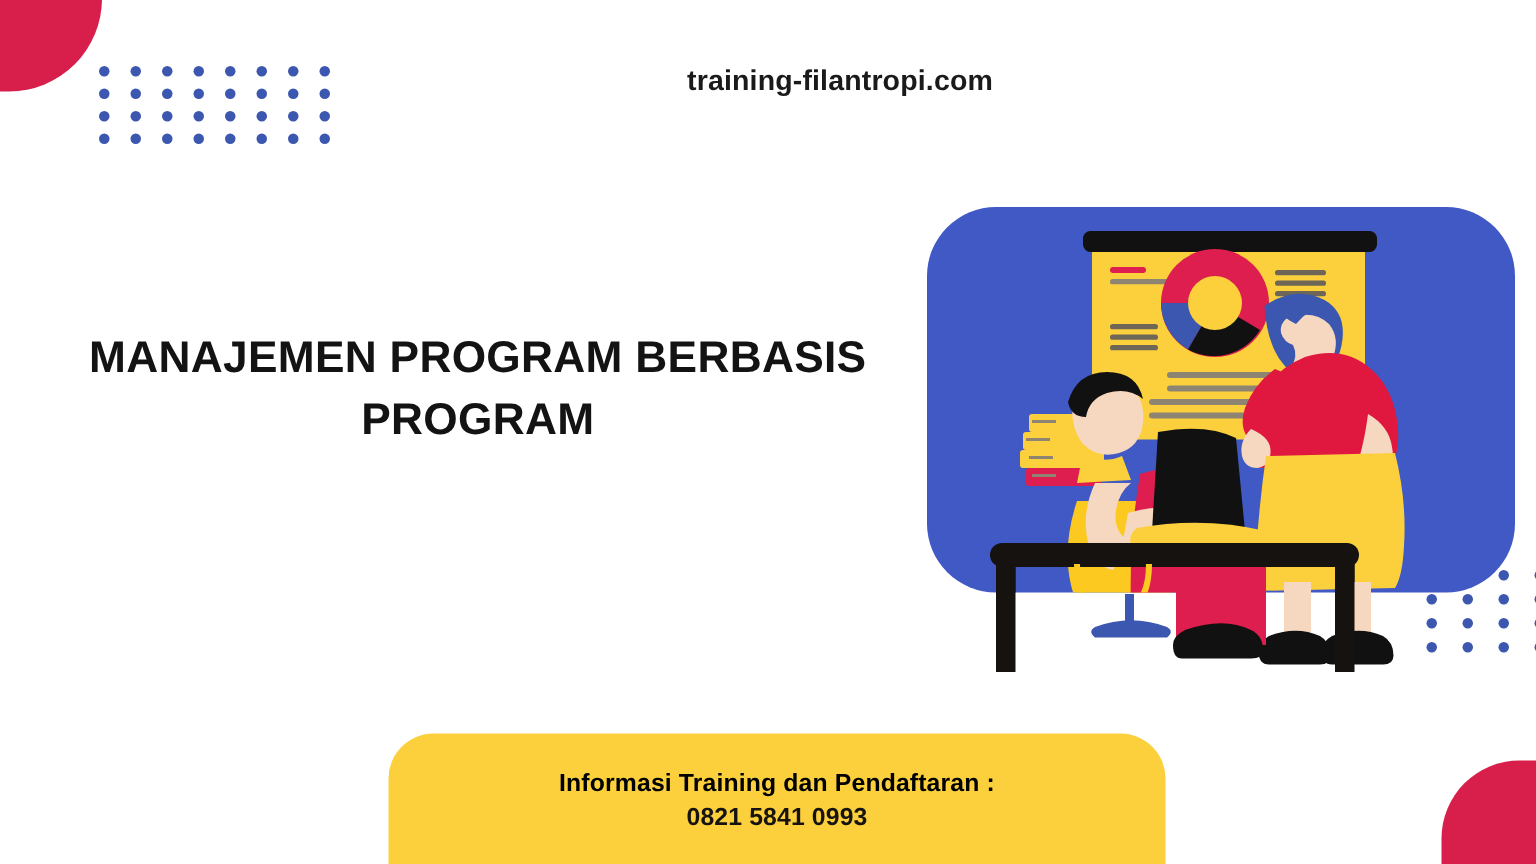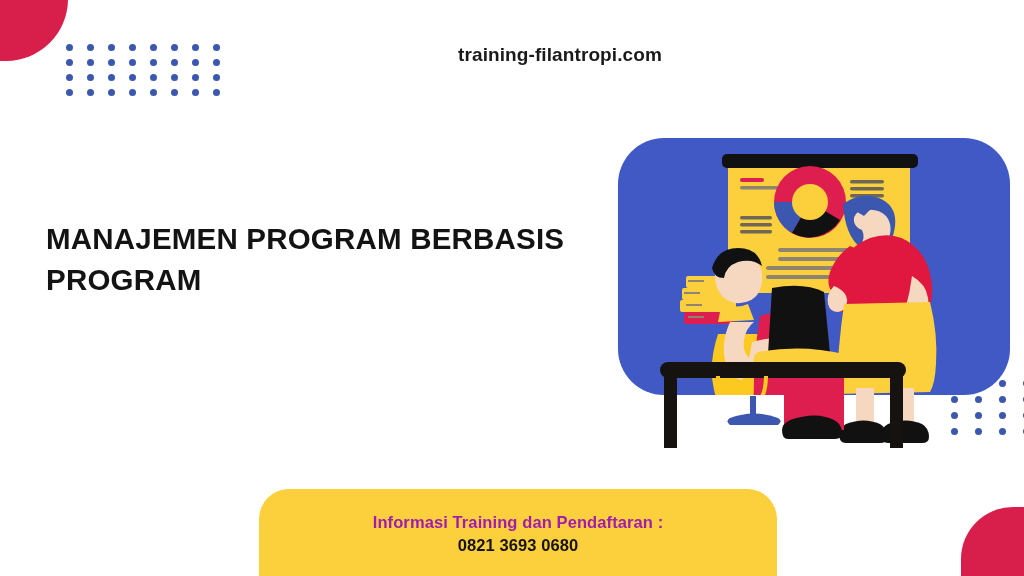--- a/index.html
+++ b/index.html
@@ -53,20 +53,21 @@
     position:absolute; left:0; top:44px; width:1024px;
     text-align:center;
     font-size:19px; font-weight:bold; letter-spacing:.1px;
     color:#1a1a1a;
     margin-left:48px;
   }
 
   
   #headline {
     position:absolute; left:46px; top:218px; width:545px;
+    text-align:center;
     font-size:29.5px; font-weight:bold;
     line-height:41px; letter-spacing:.2px;
     color:#131313;
   }
 
   
   #cta-banner {
     position:absolute; left:259px; top:489px;
     width:518px; height:87px;
     background:#fbd03c;
@@ -272,17 +273,17 @@
         <path d="M190 300 q26 -9 44 0 q8 4 8 13 q0 6 -8 6 l-46 0 q-6 0 -6 -9 q0 -6 8 -10 Z" fill="#111111"></path>
         <rect x="64" y="256" width="13" height="72" fill="#15120f"></rect>
         <rect x="290" y="256" width="13" height="72" fill="#15120f"></rect>
         <rect x="150" y="276" width="6" height="22" fill="#3c57b0"></rect>
         <path d="M130 298 q24 -9 48 0 q5 3 0 7 l-48 0 q-5 -4 0 -7 Z" fill="#3c57b0"></path>
       </g>
     </svg>
   </div>
 
   <div id="cta-banner" style="background: rgb(251, 208, 60);">
-    <div class="cta-line" style="color: #a21caf;">Informasi Training dan Pendaftaran :</div>
-    <div class="cta-line" style="color: rgb(23, 19, 16);">0821 3693 0680</div>
+    <div class="cta-line" style="color: #000000;">Informasi Training dan Pendaftaran :</div>
+    <div class="cta-line" style="color: rgb(23, 19, 16);">0821 5841 0993</div>
   </div>
 
 </div>
 
 </body></html>

